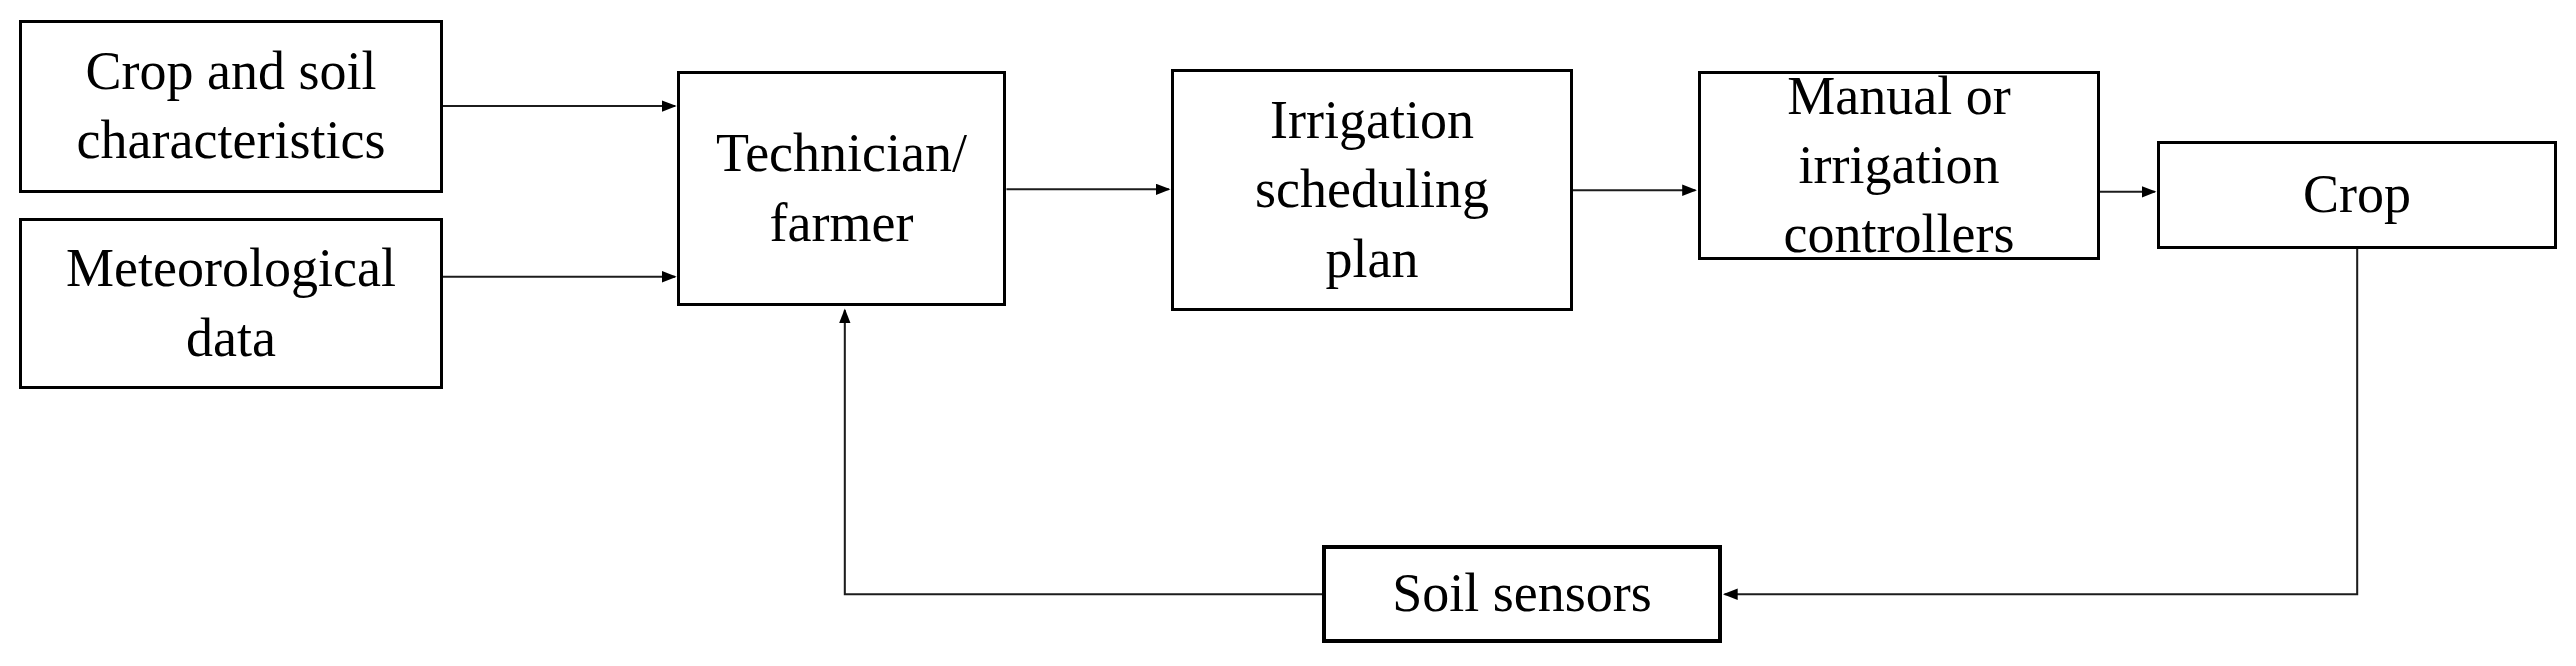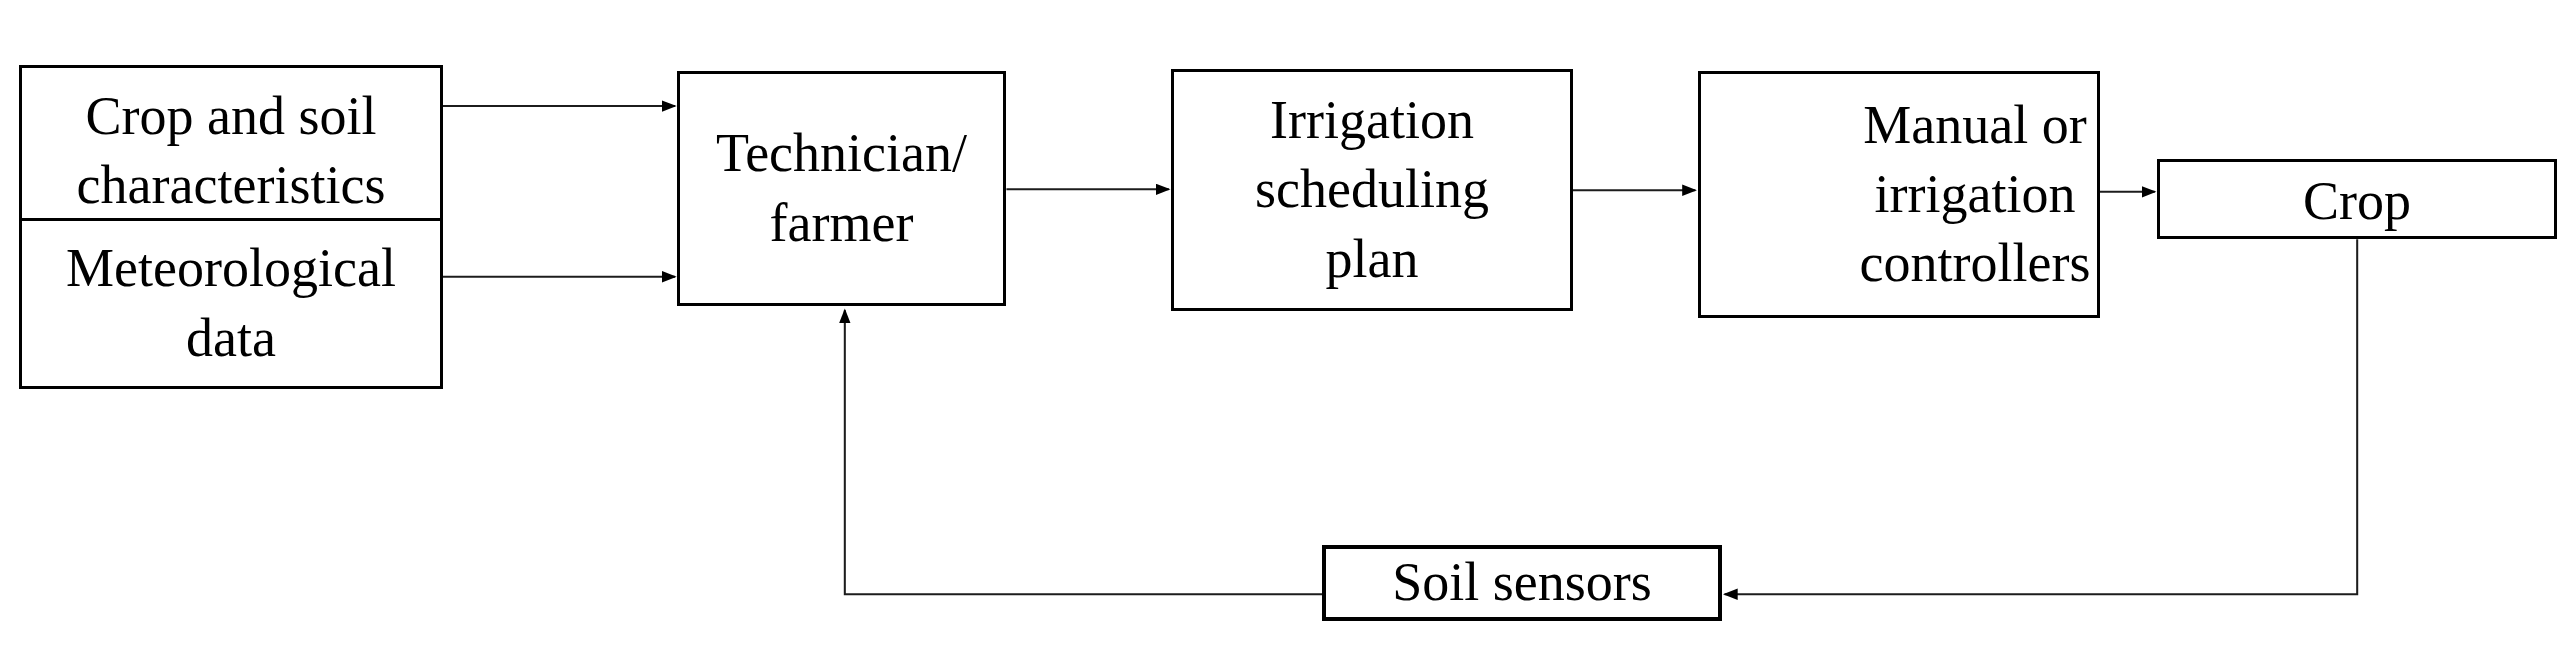--- a/index.html
+++ b/index.html
@@ -34,27 +34,27 @@
     color: #000000;
     font-size: 54px;
     line-height: 1.28;
   }
   .node .label {
     white-space: pre-line;
     display: block;
     padding: 0 6.5px;
   }
   
-  .node-crop-soil      { left: 19px;   top: 19.6px;  width: 424px; height: 173px; margin-top: 45px; }
+  .node-crop-soil      { left: 19px;   top: 19.6px;  width: 424px; height: 173px; }
   .node-meteorological { left: 19px;   top: 218px; width: 424px; height: 171px; }
   .node-technician     { left: 677px;  top: 71px;  width: 329px; height: 235px; }
   .node-plan           { left: 1171px; top: 69px;  width: 402px; height: 242px; }
-  .node-controllers    { left: 1698px; top: 71px;  width: 402px; height: 247px; justify-content: flex-end; }
-  .node-crop           { left: 2157px; top: 159px; width: 400px; height: 80px; align-items: flex-end; }
-  .node-sensors        { left: 1322px; top: 545px; width: 400px; height: 76px; border-width: 4.1px; }
+  .node-controllers    { left: 1698px; top: 71px;  width: 402px; height: 189px; }
+  .node-crop           { left: 2157px; top: 141px; width: 400px; height: 108px; }
+  .node-sensors        { left: 1322px; top: 545px; width: 400px; height: 98px; border-width: 4.1px; }
 </style>
 </head>
 <body>
 
 <div id="canvas">
 
   <svg id="connector-layer" viewBox="0 0 3156 816" xmlns="http://www.w3.org/2000/svg">
     <defs>
       <marker id="arrowhead" markerUnits="userSpaceOnUse" markerWidth="20" markerHeight="16" refX="16" refY="7" orient="auto">
         <path d="M0,0 L18,7 L0,14 Z" fill="#000000"></path>

